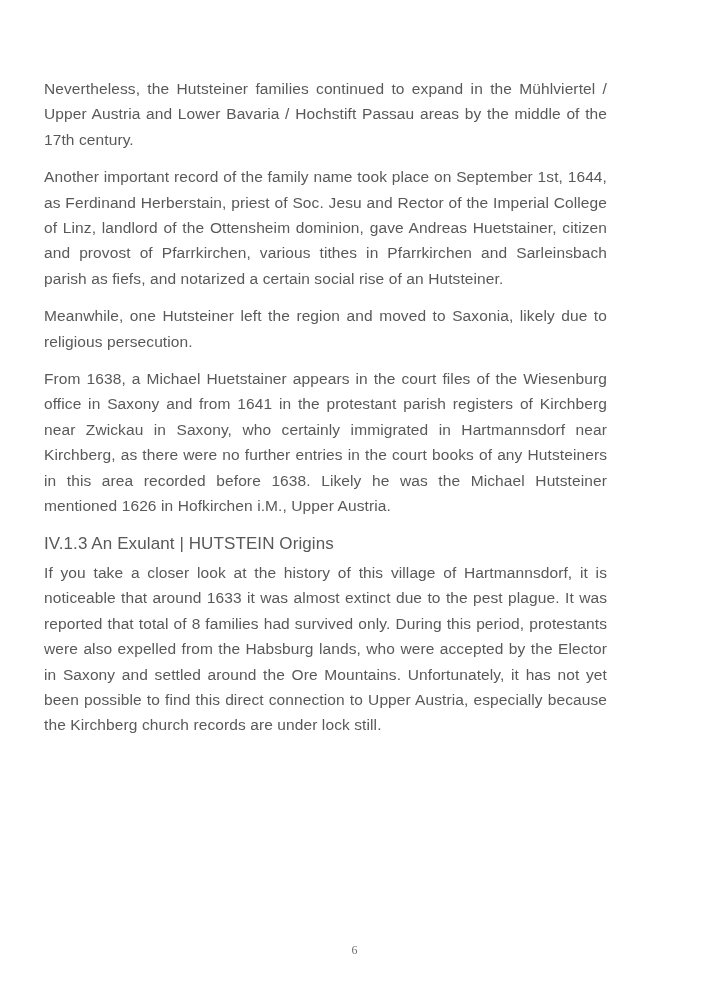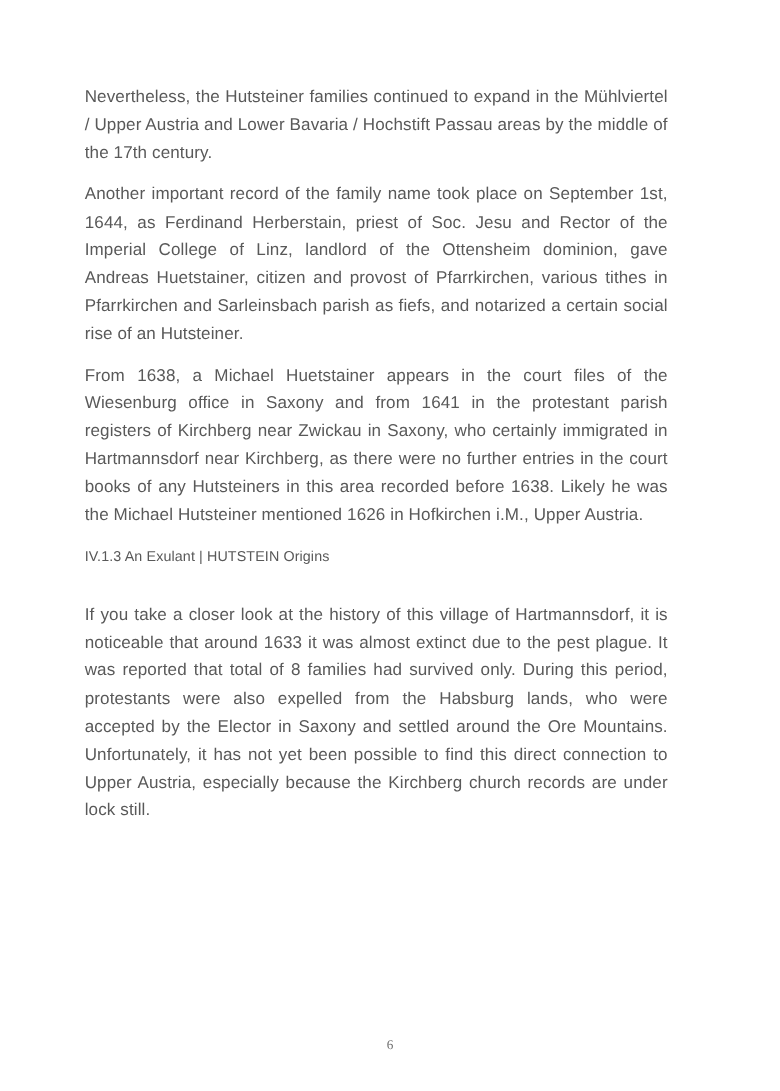--- a/index.html
+++ b/index.html
@@ -6,35 +6,35 @@
     margin: 0;
     padding: 0;
     background: #ffffff;
   }
   .page {
     position: relative;
     width: 709px;
     height: 992px;
     background: #ffffff;
     box-sizing: border-box;
-    padding: 76px 102px 0 77px;
+    padding: 76px 102px 0 44px;
     font-family: "Liberation Sans", sans-serif;
     overflow: hidden;
   }
   .body-par {
     margin: 0 0 12px 0;
     font-size: 15.5px;
     line-height: 25.4px;
     color: #595959;
     text-align: justify;
     letter-spacing: 0.1px;
   }
   .section-heading {
-    margin: 0 0 28px 0;
-    font-size: 13px;
+    margin: 0 0 4px 0;
+    font-size: 17px;
     line-height: 25.4px;
     color: #595959;
     font-weight: normal;
     text-align: left;
     letter-spacing: 0.1px;
   }
   .page-number {
     position: absolute;
     left: 0;
     right: 0;
@@ -44,17 +44,18 @@
     font-size: 12px;
     color: #6e6e6e;
   }
 </style>
 </head>
 <body>
 
 <div class="page">
   <p class="body-par">Nevertheless, the Hutsteiner families continued to expand in the Mühlviertel / Upper Austria and Lower Bavaria / Hochstift Passau areas by the middle of the 17th century.</p>
   <p class="body-par">Another important record of the family name took place on September 1st, 1644, as Ferdinand Herberstain, priest of Soc. Jesu and Rector of the Imperial College of Linz, landlord of the Ottensheim dominion, gave Andreas Huetstainer, citizen and provost of Pfarrkirchen, various tithes in Pfarrkirchen and Sarleinsbach parish as fiefs, and notarized a certain social rise of an Hutsteiner.</p>
+  <p class="body-par">Meanwhile, one Hutsteiner left the region and moved to Saxonia, likely due to religious persecution.</p>
   <p class="body-par">From 1638, a Michael Huetstainer appears in the court files of the Wiesenburg office in Saxony and from 1641 in the protestant parish registers of Kirchberg near Zwickau in Saxony, who certainly immigrated in Hartmannsdorf near Kirchberg, as there were no further entries in the court books of any Hutsteiners in this area recorded before 1638. Likely he was the Michael Hutsteiner mentioned 1626 in Hofkirchen i.M., Upper Austria.</p>
   <p class="section-heading">IV.1.3 An Exulant | HUTSTEIN Origins</p>
   <p class="body-par">If you take a closer look at the history of this village of Hartmannsdorf, it is noticeable that around 1633 it was almost extinct due to the pest plague. It was reported that total of 8 families had survived only. During this period, protestants were also expelled from the Habsburg lands, who were accepted by the Elector in Saxony and settled around the Ore Mountains. Unfortunately, it has not yet been possible to find this direct connection to Upper Austria, especially because the Kirchberg church records are under lock still.</p>
   <div class="page-number">6</div>
 </div>
 
 </body></html>

